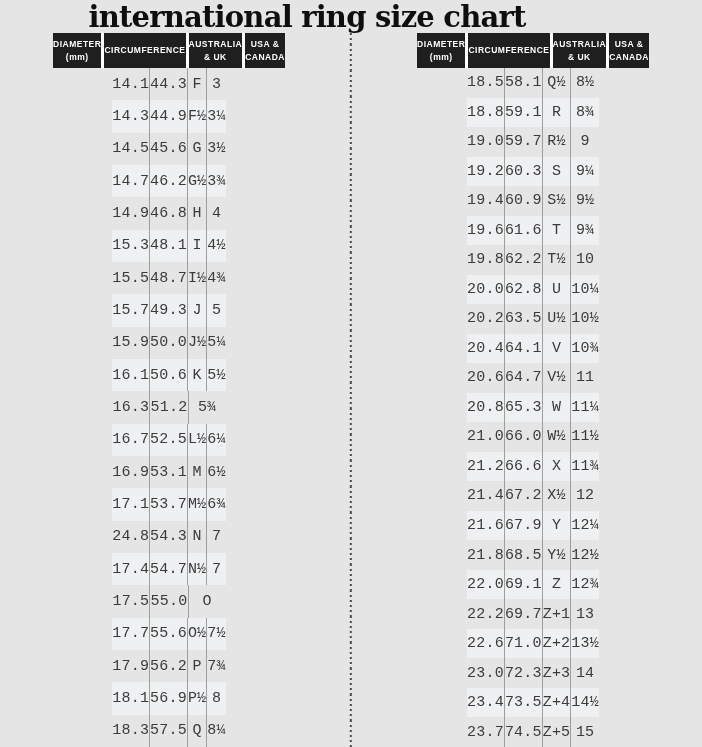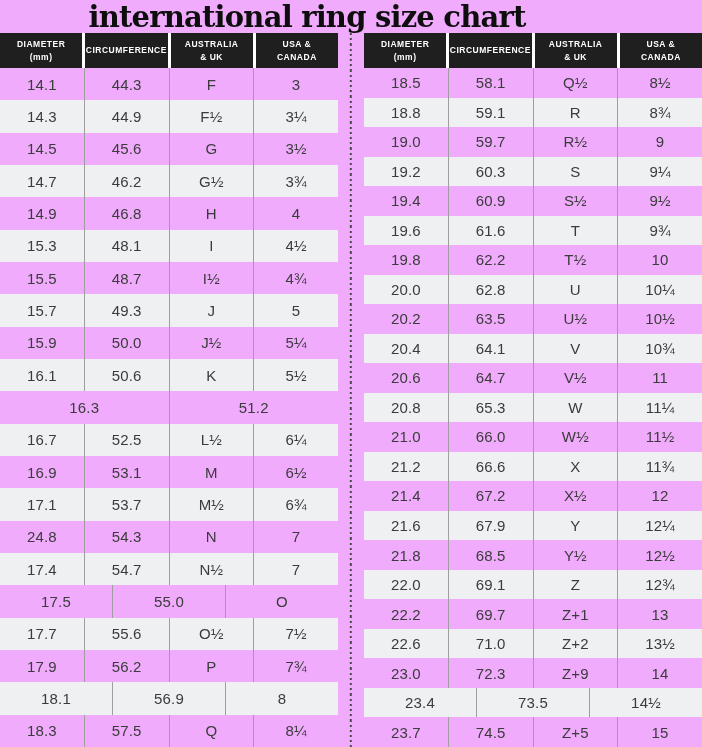--- a/index.html
+++ b/index.html
@@ -1,19 +1,19 @@
 <!DOCTYPE html>
 <html><head>
 <meta charset="utf-8">
 <style>
   html, body { margin: 0; padding: 0; background: #ffffff; }
   .page {
     width: 702px;
     height: 747px;
-    background: #f0abfc;
+    background: #e5e5e5;
     font-family: "Liberation Sans", sans-serif;
     overflow: hidden;
     position: relative;
   }
   .title {
     margin: 0;
     height: 33px;
     line-height: 34px;
     text-align: center;
     font-family: "DejaVu Serif", serif;
@@ -27,20 +27,21 @@
   }
   .tables {
     display: flex;
     height: 714px;
   }
   .ring-table {
     width: 338px;
     flex: 0 0 338px;
     display: flex;
     flex-direction: column;
+    align-items: center;
   }
   .divider {
     width: 26px;
     flex: 0 0 26px;
     position: relative;
   }
   .divider::before {
     content: "";
     position: absolute;
     left: 50%;
@@ -76,20 +77,21 @@
   }
   .th + .th { border-left: 3px solid #ffffff; }
   .tbody {
     flex: 1 1 auto;
     display: flex;
     flex-direction: column;
   }
   .tr {
     flex: 1 1 0;
     display: flex;
+    font-family: Liberation Mono, monospace;
   }
   .tr:nth-child(even) { background: #eef0f1; }
   .td {
     flex: 1 1 0;
     box-sizing: border-box;
     display: flex;
     align-items: center;
     justify-content: center;
     font-size: 15px;
     color: #3b3b3b;
@@ -178,20 +180,21 @@
           </div>
           <div class="tr">
             <div class="td">16.1</div>
             <div class="td">50.6</div>
             <div class="td">K</div>
             <div class="td">5½</div>
           </div>
           <div class="tr">
             <div class="td">16.3</div>
             <div class="td">51.2</div>
+            <div class="td">5¾</div>
           </div>
           <div class="tr">
             <div class="td">16.7</div>
             <div class="td">52.5</div>
             <div class="td">L½</div>
             <div class="td">6¼</div>
           </div>
           <div class="tr">
             <div class="td">16.9</div>
             <div class="td">53.1</div>
@@ -229,20 +232,21 @@
           </div>
           <div class="tr">
             <div class="td">17.9</div>
             <div class="td">56.2</div>
             <div class="td">P</div>
             <div class="td">7¾</div>
           </div>
           <div class="tr">
             <div class="td">18.1</div>
             <div class="td">56.9</div>
+            <div class="td">P½</div>
             <div class="td">8</div>
           </div>
           <div class="tr">
             <div class="td">18.3</div>
             <div class="td">57.5</div>
             <div class="td">Q</div>
             <div class="td">8¼</div>
           </div>
         </div>
       </div>
@@ -382,26 +386,27 @@
           </div>
           <div class="tr">
             <div class="td">22.6</div>
             <div class="td">71.0</div>
             <div class="td">Z+2</div>
             <div class="td">13½</div>
           </div>
           <div class="tr">
             <div class="td">23.0</div>
             <div class="td">72.3</div>
-            <div class="td">Z+9</div>
+            <div class="td">Z+3</div>
             <div class="td">14</div>
           </div>
           <div class="tr">
             <div class="td">23.4</div>
             <div class="td">73.5</div>
+            <div class="td">Z+4</div>
             <div class="td">14½</div>
           </div>
           <div class="tr">
             <div class="td">23.7</div>
             <div class="td">74.5</div>
             <div class="td">Z+5</div>
             <div class="td">15</div>
           </div>
         </div>
       </div>

